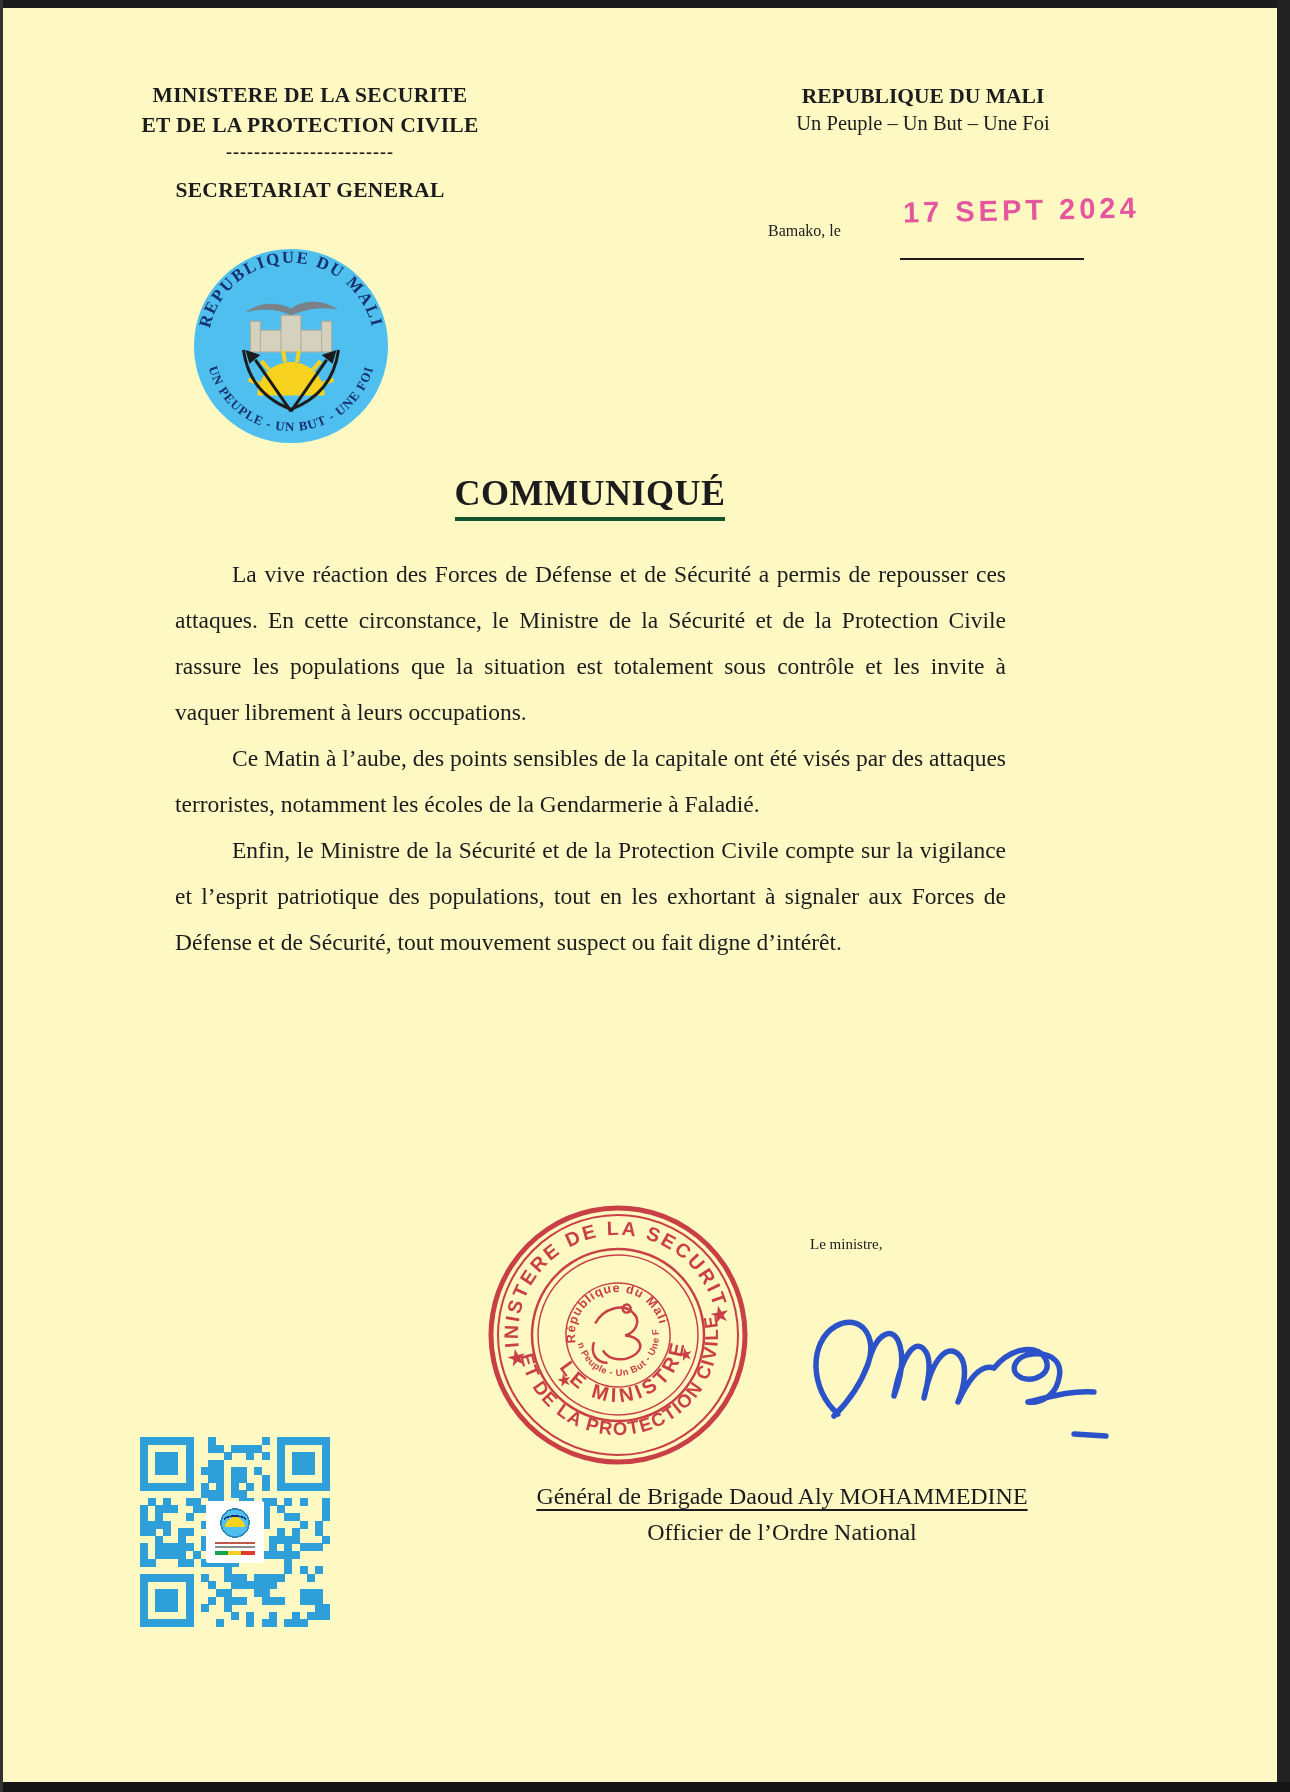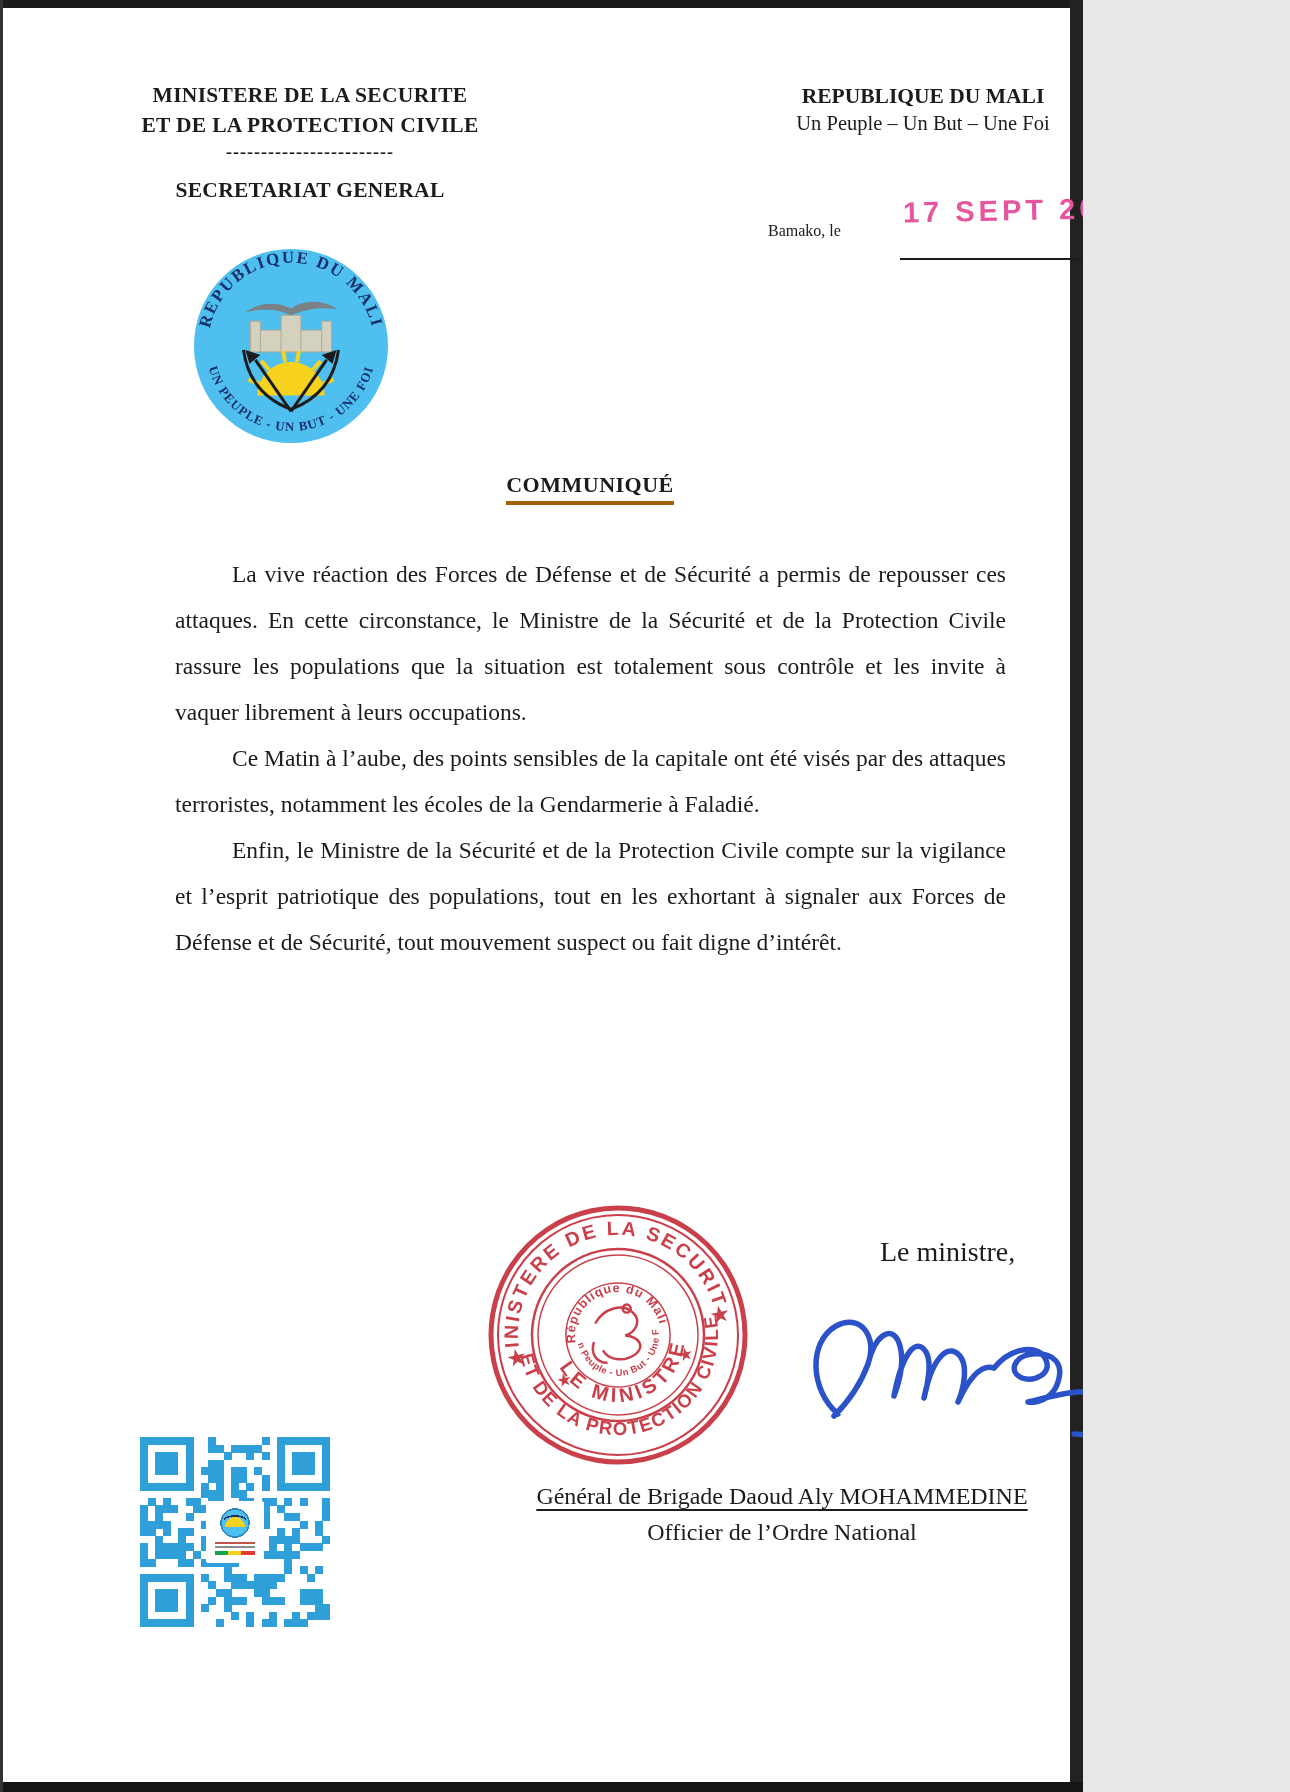--- a/index.html
+++ b/index.html
@@ -1,16 +1,16 @@
 <!DOCTYPE html>
 <html><head>
 <meta charset="utf-8">
 <style>
   html,body{margin:0;padding:0;background:#e8e8e8;}
-  .page{position:relative;width:1083px;height:1792px;background:#ffffff;overflow:hidden;
+  .page{position:relative;width:1290px;height:1792px;background:#fef9c3;overflow:hidden;
         font-family:"Liberation Serif",serif;color:#1c1c1e;}
   .edge{position:absolute;background:#1b1b1b;}
   .edge-top{top:0;left:0;width:100%;height:8px;}
   .edge-right{top:0;right:0;width:13px;height:100%;background:#222;}
   .edge-bottom{bottom:0;left:0;width:100%;height:10px;background:#151515;}
   .edge-left{top:0;left:0;width:3px;height:100%;background:#333;}
 
   .ministry-block{position:absolute;left:128px;top:80px;width:364px;text-align:center;}
   .ministry-line{font-weight:bold;font-size:21.5px;line-height:30px;letter-spacing:.3px;}
   .divider-dashes{font-weight:bold;font-size:18px;line-height:20px;letter-spacing:1px;margin-top:2px;}
@@ -22,28 +22,28 @@
 
   .bamako-label{position:absolute;left:757px;top:222px;font-size:16px;margin-left:11px;}
   .date-underline{position:absolute;left:900px;top:258px;width:184px;height:2px;background:#1d1d1d;}
   .date-stamp{position:absolute;left:903px;top:194px;font-family:"Liberation Sans",sans-serif;
               font-weight:bold;font-size:29px;letter-spacing:4px;color:#e4579f;
               transform:rotate(-1.2deg);white-space:nowrap;}
 
   .mali-emblem{position:absolute;left:192px;top:247px;width:198px;height:198px;}
 
   .communique-title{position:absolute;left:0;top:472px;width:1180px;text-align:center;}
-  .communique-title span{display:inline-block;font-weight:bold;font-size:22px;letter-spacing:.5px;
-       border-bottom:4px solid #a16207;padding-bottom:3px;}
+  .communique-title span{display:inline-block;font-weight:bold;font-size:36px;letter-spacing:.5px;
+       border-bottom:4px solid #14532d;padding-bottom:3px;}
 
   .body-text{position:absolute;left:175px;top:551px;width:831px;}
   .body-text p{margin:0;font-size:23.5px;line-height:46px;text-indent:57px;
                text-align:justify;text-align-last:left;}
 
-  .le-ministre{position:absolute;left:880px;top:1236px;font-size:28px;}
+  .le-ministre{position:absolute;left:810px;top:1236px;font-size:15px;}
 
   .red-stamp{position:absolute;left:487px;top:1204px;width:262px;height:262px;
              transform:rotate(-12deg);opacity:.92;}
   .red-stamp text{font-family:"Liberation Sans",sans-serif;font-weight:bold;}
 
   .signature{position:absolute;left:802px;top:1302px;width:330px;height:142px;}
 
   .signer-block{position:absolute;left:470px;top:1483px;width:624px;text-align:center;}
   .signer-name{font-weight:normal;font-size:24px;text-decoration:underline;
                text-decoration-thickness:2px;text-underline-offset:5px;white-space:nowrap;}

